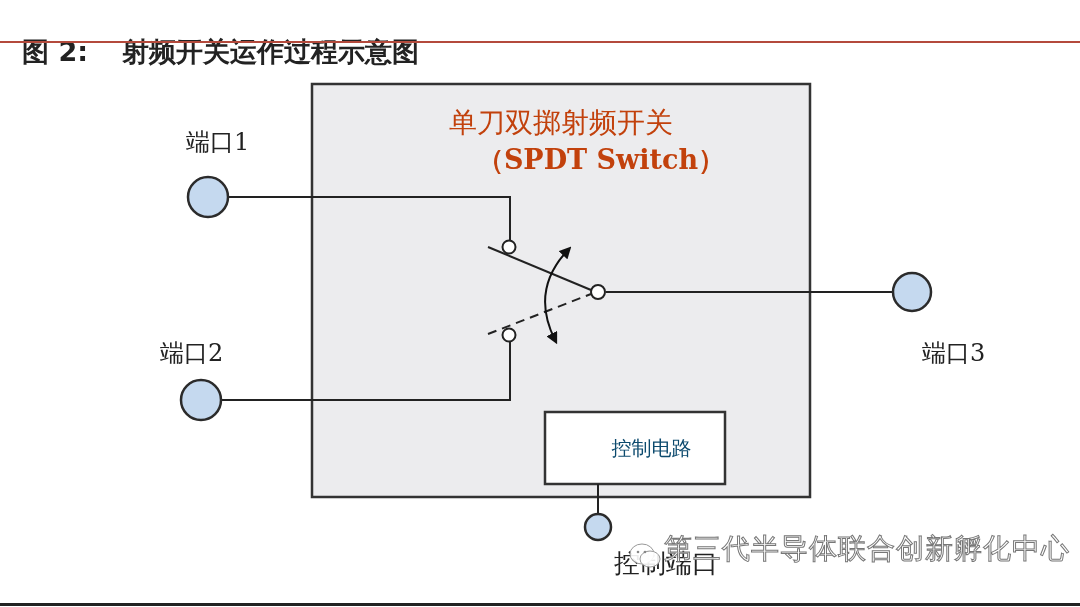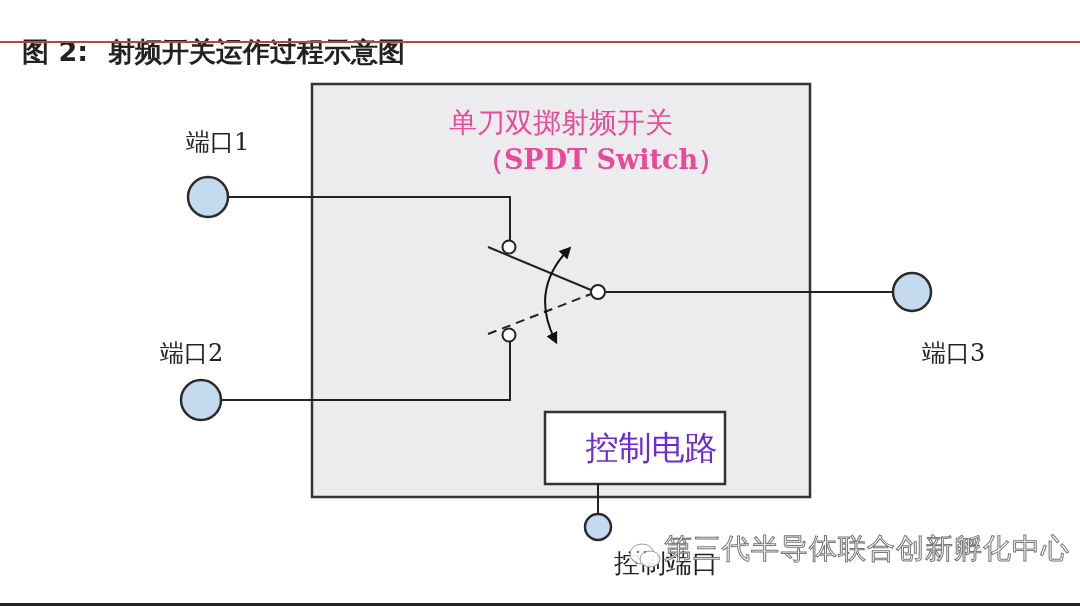--- a/index.html
+++ b/index.html
@@ -1,30 +1,30 @@
 <!DOCTYPE html>
 <html><head>
 <meta charset="utf-8">
 <style>
   html, body { margin: 0; padding: 0; background: #ffffff; }
   body { width: 1080px; height: 607px; position: relative; overflow: hidden;
          font-family: "DejaVu Sans", "Liberation Sans", sans-serif; }
   .fig-title { position: absolute; left: 22px; top: 2px; height: 36px; line-height: 36px;
                font-size: 27px; font-weight: bold; color: #222; white-space: nowrap; }
   .fig-title .num { display: inline-block; margin-top: 32px; }
-  .fig-title .caption { margin-left: 20px; }
+  .fig-title .caption { margin-left: 34px; }
   .title-rule { position: absolute; left: 0; top: 41px; width: 1080px; height: 2px; background: #b44a3c; }
   .bottom-rule { position: absolute; left: 0; top: 603px; width: 1080px; height: 3px; background: #222; }
   svg.diagram { position: absolute; left: 0; top: 0; }
   .label { position: absolute; font-family: "DejaVu Serif", "Liberation Serif", serif;
            font-size: 24px; color: #222; white-space: nowrap; line-height: 1; }
   .box-title { position: absolute; left: 311px; width: 500px; text-align: center;
-               font-family: "DejaVu Serif", "Liberation Serif", serif; color: #ec4899; white-space: nowrap; }
+               font-family: "DejaVu Serif", "Liberation Serif", serif; color: #c2410c; white-space: nowrap; }
   .ctrl-label { position: absolute; left: 545px; top: 412px; width: 213px; height: 72px;
-                line-height: 72px; text-align: center; font-size: 33px; color: #6d28d9;
+                line-height: 72px; text-align: center; font-size: 20px; color: #0c4a6e;
                 font-family: "DejaVu Sans", "Liberation Sans", sans-serif; }
   .watermark { position: absolute; left: 620px; top: 530px; font-size: 28px; color: rgba(255,255,255,0.85);
                -webkit-text-stroke: 1px #777; white-space: nowrap; letter-spacing: 1px;
                font-family: "DejaVu Sans", "Liberation Sans", sans-serif; }
   .wm-icon { position: absolute; left: 628px; top: 541px; width: 34px; height: 30px; }
 </style>
 </head>
 <body>
 
 <div class="fig-title">

